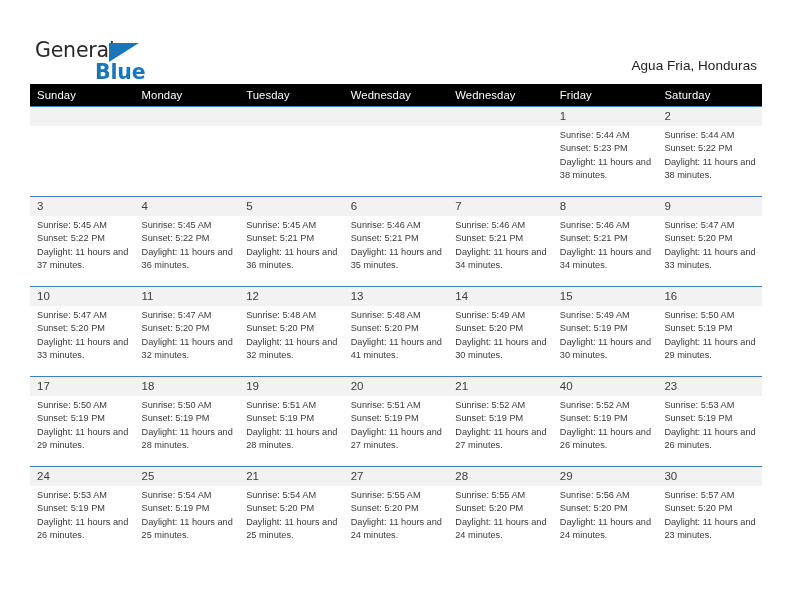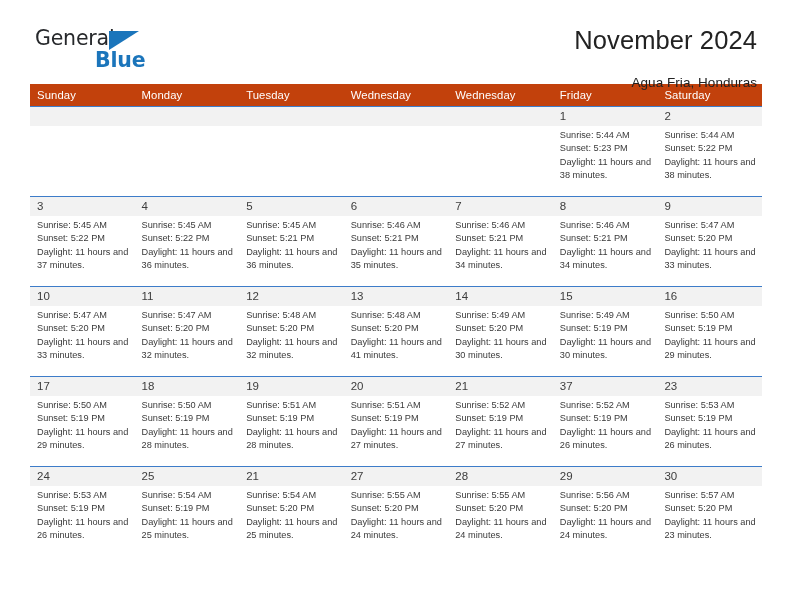--- a/index.html
+++ b/index.html
@@ -17,21 +17,21 @@
     width: 792px;
     height: 612px;
     padding: 0 30px;
   }
 
   
   .top {
     display: flex;
     justify-content: space-between;
     align-items: flex-start;
-    padding-top: 26px;
+    padding-top: 38px;
     height: 74px;
     gap: 14px;
   }
   .logo {
     position: relative;
     width: 120px;
     height: 52px;
     margin-left: 5px;
   }
   .logo-general {
@@ -81,21 +81,21 @@
   }
 
   
   .cal {
     width: 732px;
     border-collapse: collapse;
     table-layout: fixed;
     margin-top: 10px;
   }
   .cal th {
-    background: #c2410c;
+    background: #000000;
     color: #ffffff;
     font-size: 11.3px;
     font-weight: normal;
     text-align: left;
     padding: 5px 0 5px 7px;
     height: 21px;
     letter-spacing: 0.1px;
     margin-top: 16px;
   }
   .cal td {
@@ -130,21 +130,20 @@
 
 <div class="page">
 
   <div class="top">
     <div class="logo">
       <span class="logo-general">General</span>
       <span class="logo-tri"></span>
       <span class="logo-blue">Blue</span>
     </div>
     <div class="titles">
-      <div class="month-title">November 2024</div>
       <div class="location">Agua Fria, Honduras</div>
     </div>
   </div>
 
   <table class="cal">
     <thead>
       <tr>
         <th>Sunday</th>
         <th>Monday</th>
         <th>Tuesday</th>
@@ -339,21 +338,21 @@
           </td>
           <td>
             <div class="daynum">21</div>
             <div class="info">
               <div>Sunrise: 5:52 AM</div>
               <div>Sunset: 5:19 PM</div>
               <div class="wrap">Daylight: 11 hours and 27 minutes.</div>
             </div>
           </td>
           <td>
-            <div class="daynum">37</div>
+            <div class="daynum">40</div>
             <div class="info">
               <div>Sunrise: 5:52 AM</div>
               <div>Sunset: 5:19 PM</div>
               <div class="wrap">Daylight: 11 hours and 26 minutes.</div>
             </div>
           </td>
           <td>
             <div class="daynum">23</div>
             <div class="info">
               <div>Sunrise: 5:53 AM</div>

